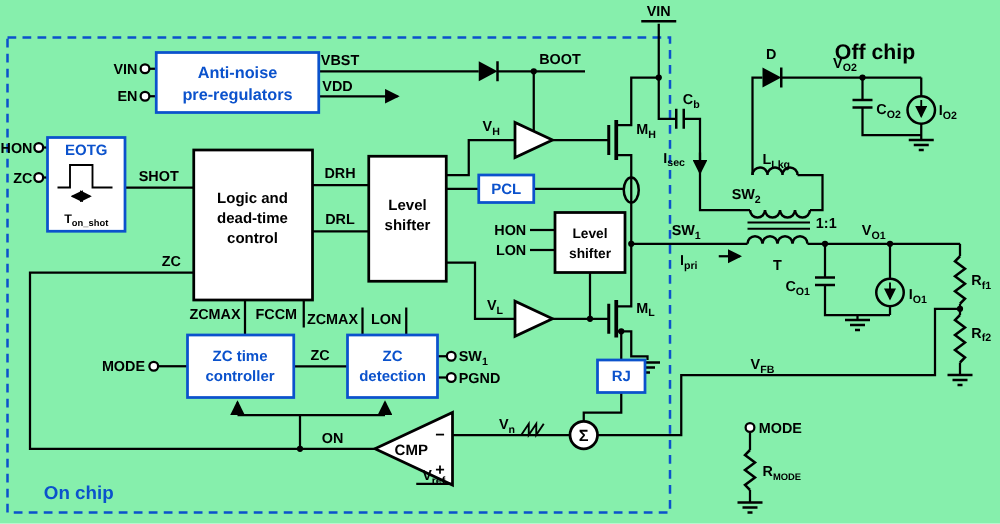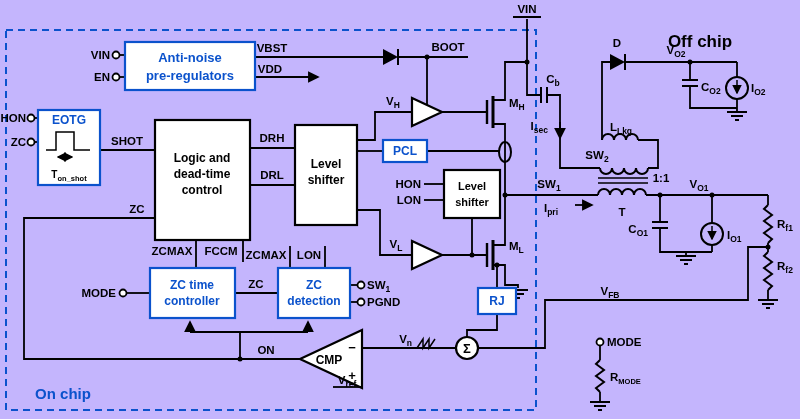--- a/index.html
+++ b/index.html
@@ -1,16 +1,16 @@
 <!DOCTYPE html>
 <html><head>
 <meta charset="utf-8">
 <style>
   html,body{margin:0;padding:0;background:#ffffff;}
-  .stage{position:relative;width:800px;height:419px;background:#c4b5fd;overflow:hidden;
+  .stage{position:relative;width:800px;height:419px;background:#86efac;overflow:hidden;
          font-family:"Liberation Sans",sans-serif;text-decoration:underline;}
   svg{position:absolute;left:0;top:0;}
   text{font-family:"Liberation Sans",sans-serif;font-weight:bold;fill:#000;}
   .lbl{font-size:11.5px;}
   .sub{font-size:8.5px;}
   .sub7{font-size:7.5px;}
   .blu{fill:#0b52cc;}
   .big{font-size:17px;}
   .blk-text{font-size:12px;}
   .blk-text13{font-size:13px;}

